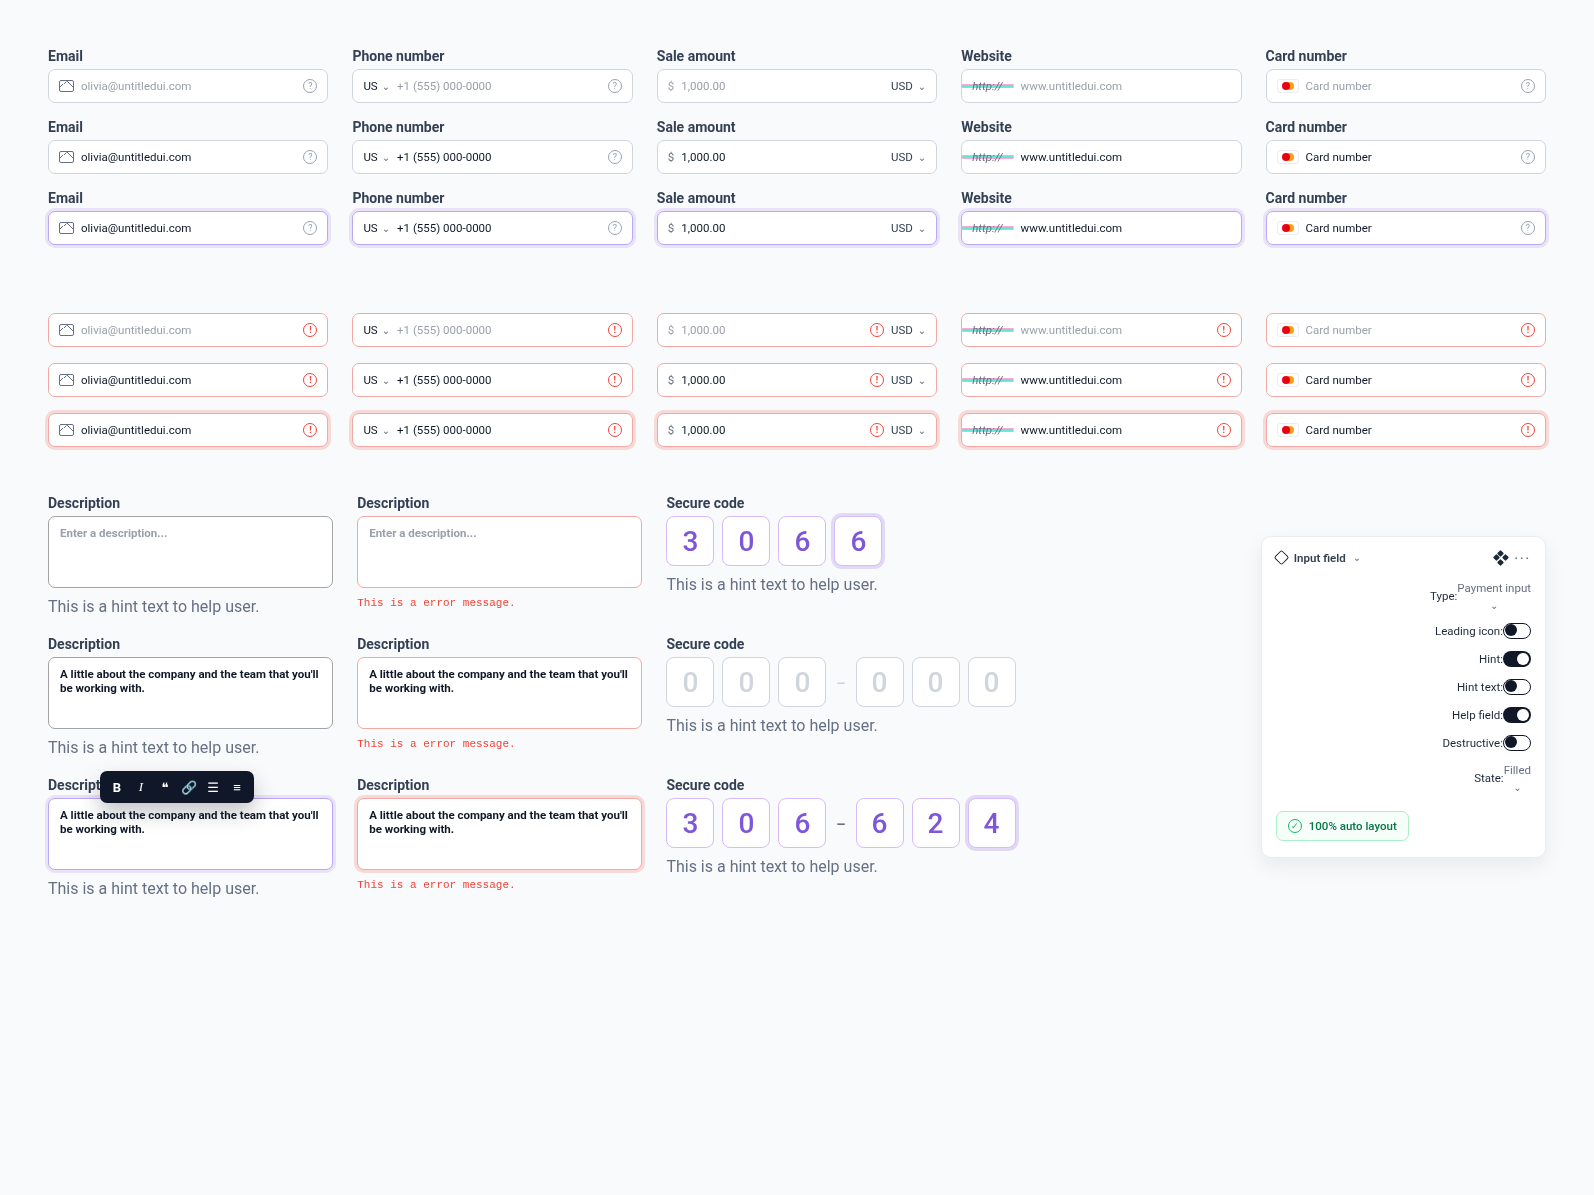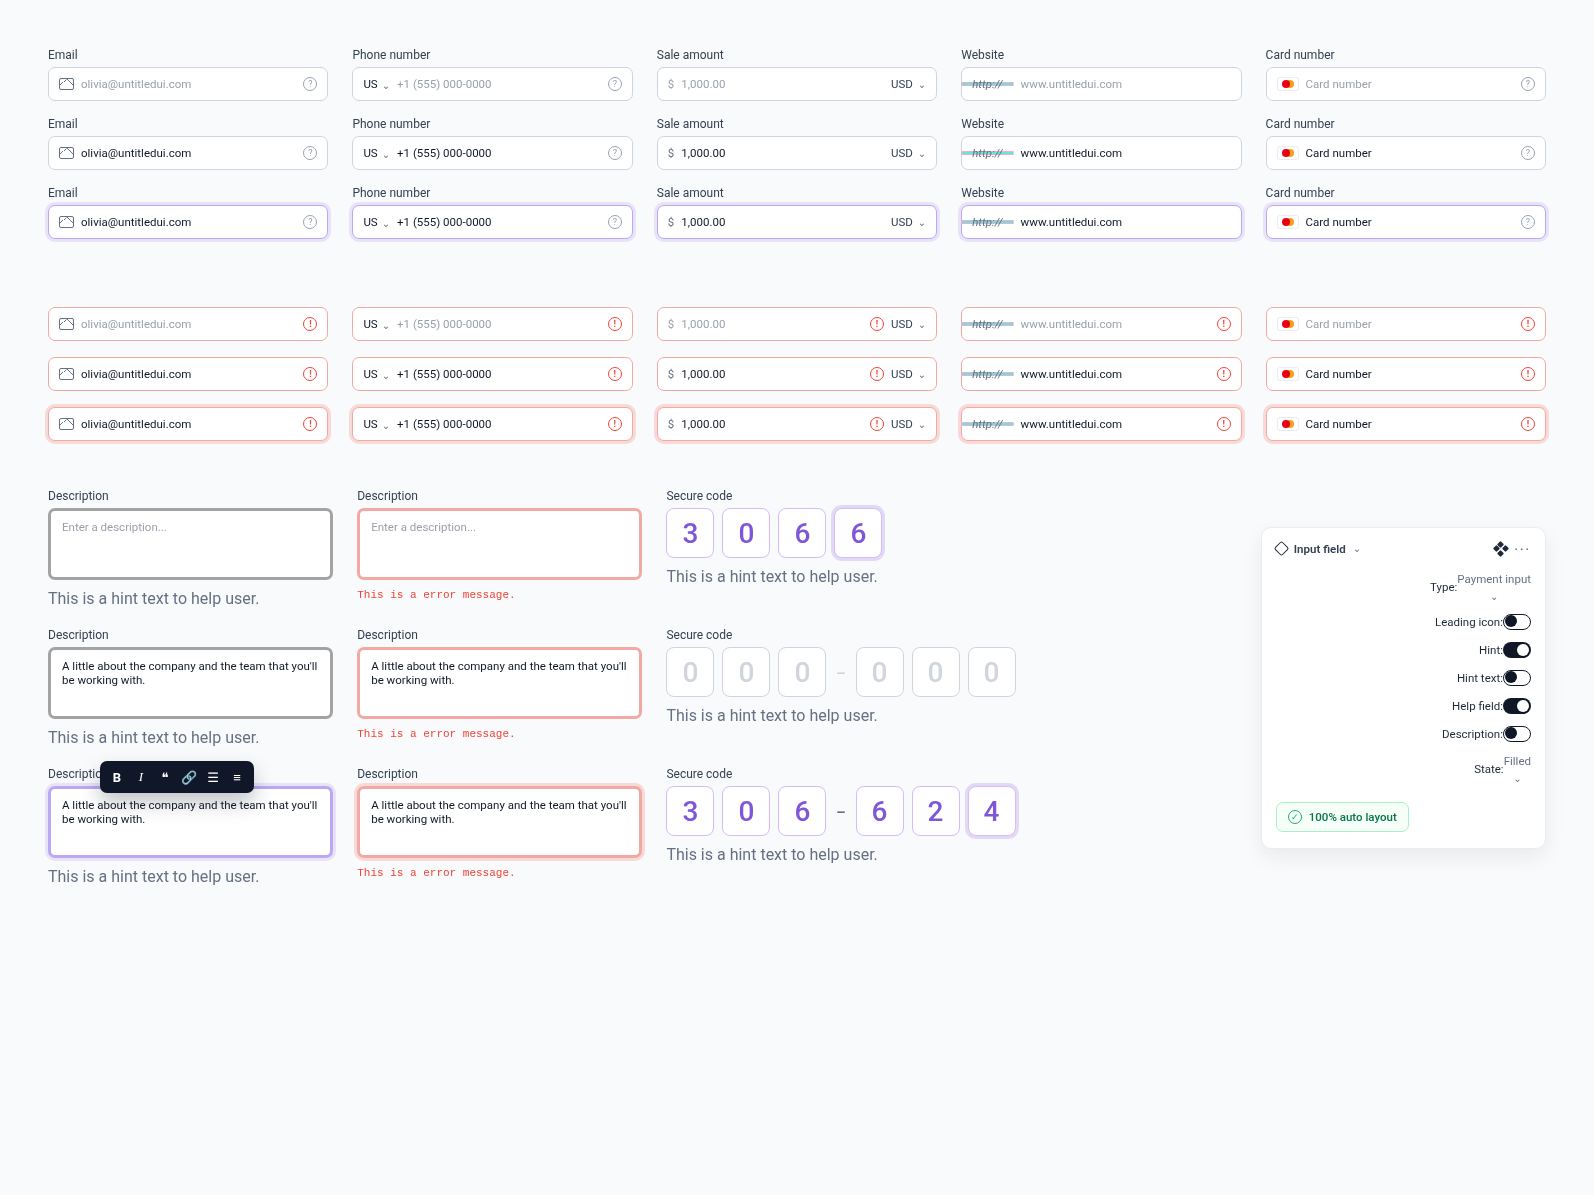--- a/index.html
+++ b/index.html
@@ -19,22 +19,22 @@
   }
   .grid-second {
     display: grid;
     grid-template-columns: 1fr 1fr 2fr 1fr;
     column-gap: 24px;
     row-gap: 20px;
     align-items: start;
   }
   .col { display: flex; flex-direction: column; gap: 5px; }
   .label {
-    font-size: 12px;
-    font-weight: 400;
+    font-size: 14px;
+    font-weight: 700;
     color: #344054;
   }
   .input-wrap {
     display: flex;
     align-items: center;
     border: 1px solid #d0d5dd;
     border-radius: 7px;
     background: #fff;
     height: 34px;
     padding: 15px 10px;
@@ -91,25 +91,25 @@
   .mc {
     width: 22px; height: 14px; border: 1px solid #eaecf0; border-radius: 3px;
     display: inline-flex; align-items: center; justify-content: center;
     position: relative; background: #fff;
   }
   .mc::before, .mc::after {
     content: ""; width: 8px; height: 8px; border-radius: 50%; position: absolute;
   }
   .mc::before { background: #eb001b; left: 4px; }
   .mc::after  { background: #f79e1b; right: 4px; mix-blend-mode: multiply; }
-  .us-drop { display: inline-flex; gap: 4px; align-items: flex-end; color: #101828; }
+  .us-drop { display: inline-flex; gap: 4px; align-items: center; color: #101828; }
 
   .textarea {
-    border: 3px solid #a3a3a3; border-radius: 7px; background: #fff;
-    padding: 9px 11px; min-height: 72px; font-size: 11.5px;
+    border: 1px solid #a3a3a3; border-radius: 7px; background: #fff;
+    padding: 9px 11px; min-height: 72px; font-size: 11.5px; font-weight: bold;
   }
   .textarea.focused { border-color: #b9a8f3; box-shadow: 0 0 0 3px rgba(158,119,237,0.18); }
   .textarea.error   { border-color: #f2a9a3; }
   .textarea.error-focus { border-color: #f2a9a3; box-shadow: 0 0 0 3px rgba(240,68,56,0.18); }
   .hint { font-size: 16px; color: #667085; margin-top: 4px; }
   .errmsg { font-size: 11px; color: #f04438; margin-top: 4px; font-family: Liberation Mono, monospace; }
 
   .code-row { display: flex; gap: 8px; align-items: center; }
   .code-cell {
     width: 48px; height: 50px; border: 1.4px solid #d6bbfb; border-radius: 8px;
@@ -517,21 +517,21 @@
       </div>
     <div class="panel-row">
         <span class="k">Hint text:</span>
       <span class="toggle off"></span>
       </div>
     <div class="panel-row">
         <span class="k">Help field:</span>
       <span class="toggle on"></span>
       </div>
     <div class="panel-row">
-        <span class="k">Description:</span>
+        <span class="k">Destructive:</span>
       <span class="toggle off"></span>
       </div>
     <div class="panel-row">
         <span class="k">State:</span>
       <span class="panel-drop">
           <span>Filled</span>
           <span class="chev">⌄</span>
         </span>
       </div>
     <div class="badge">

